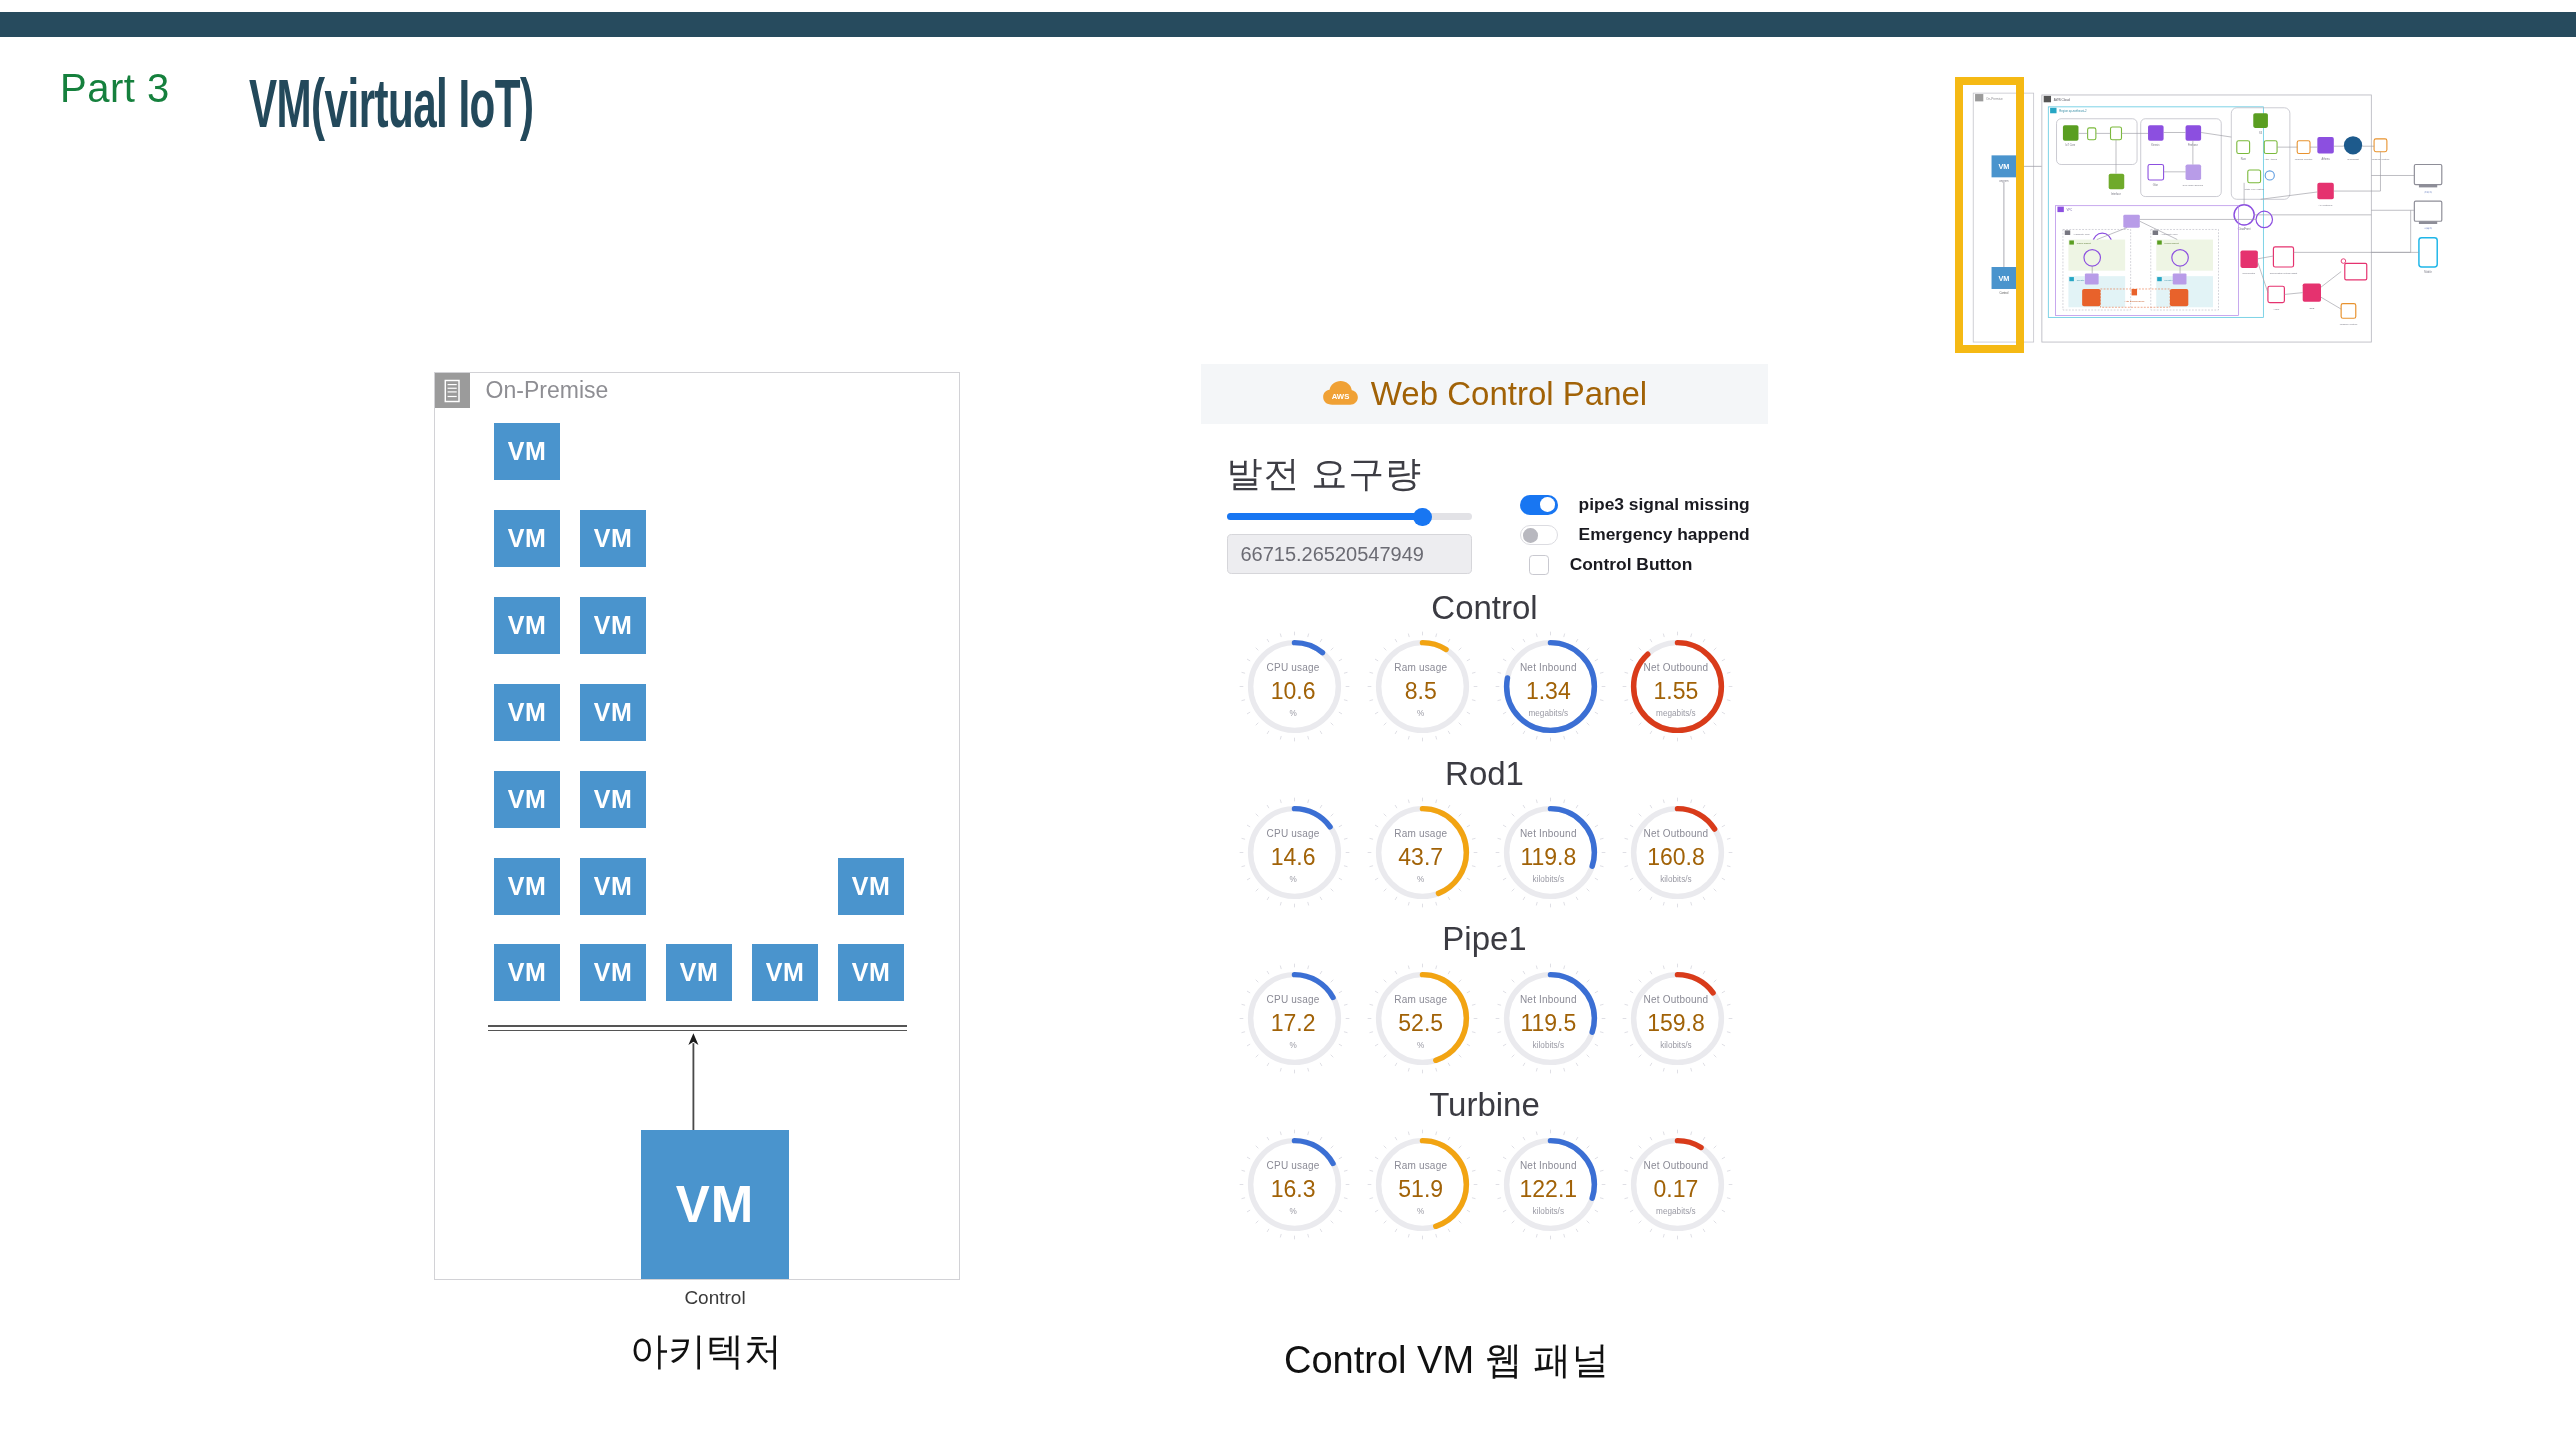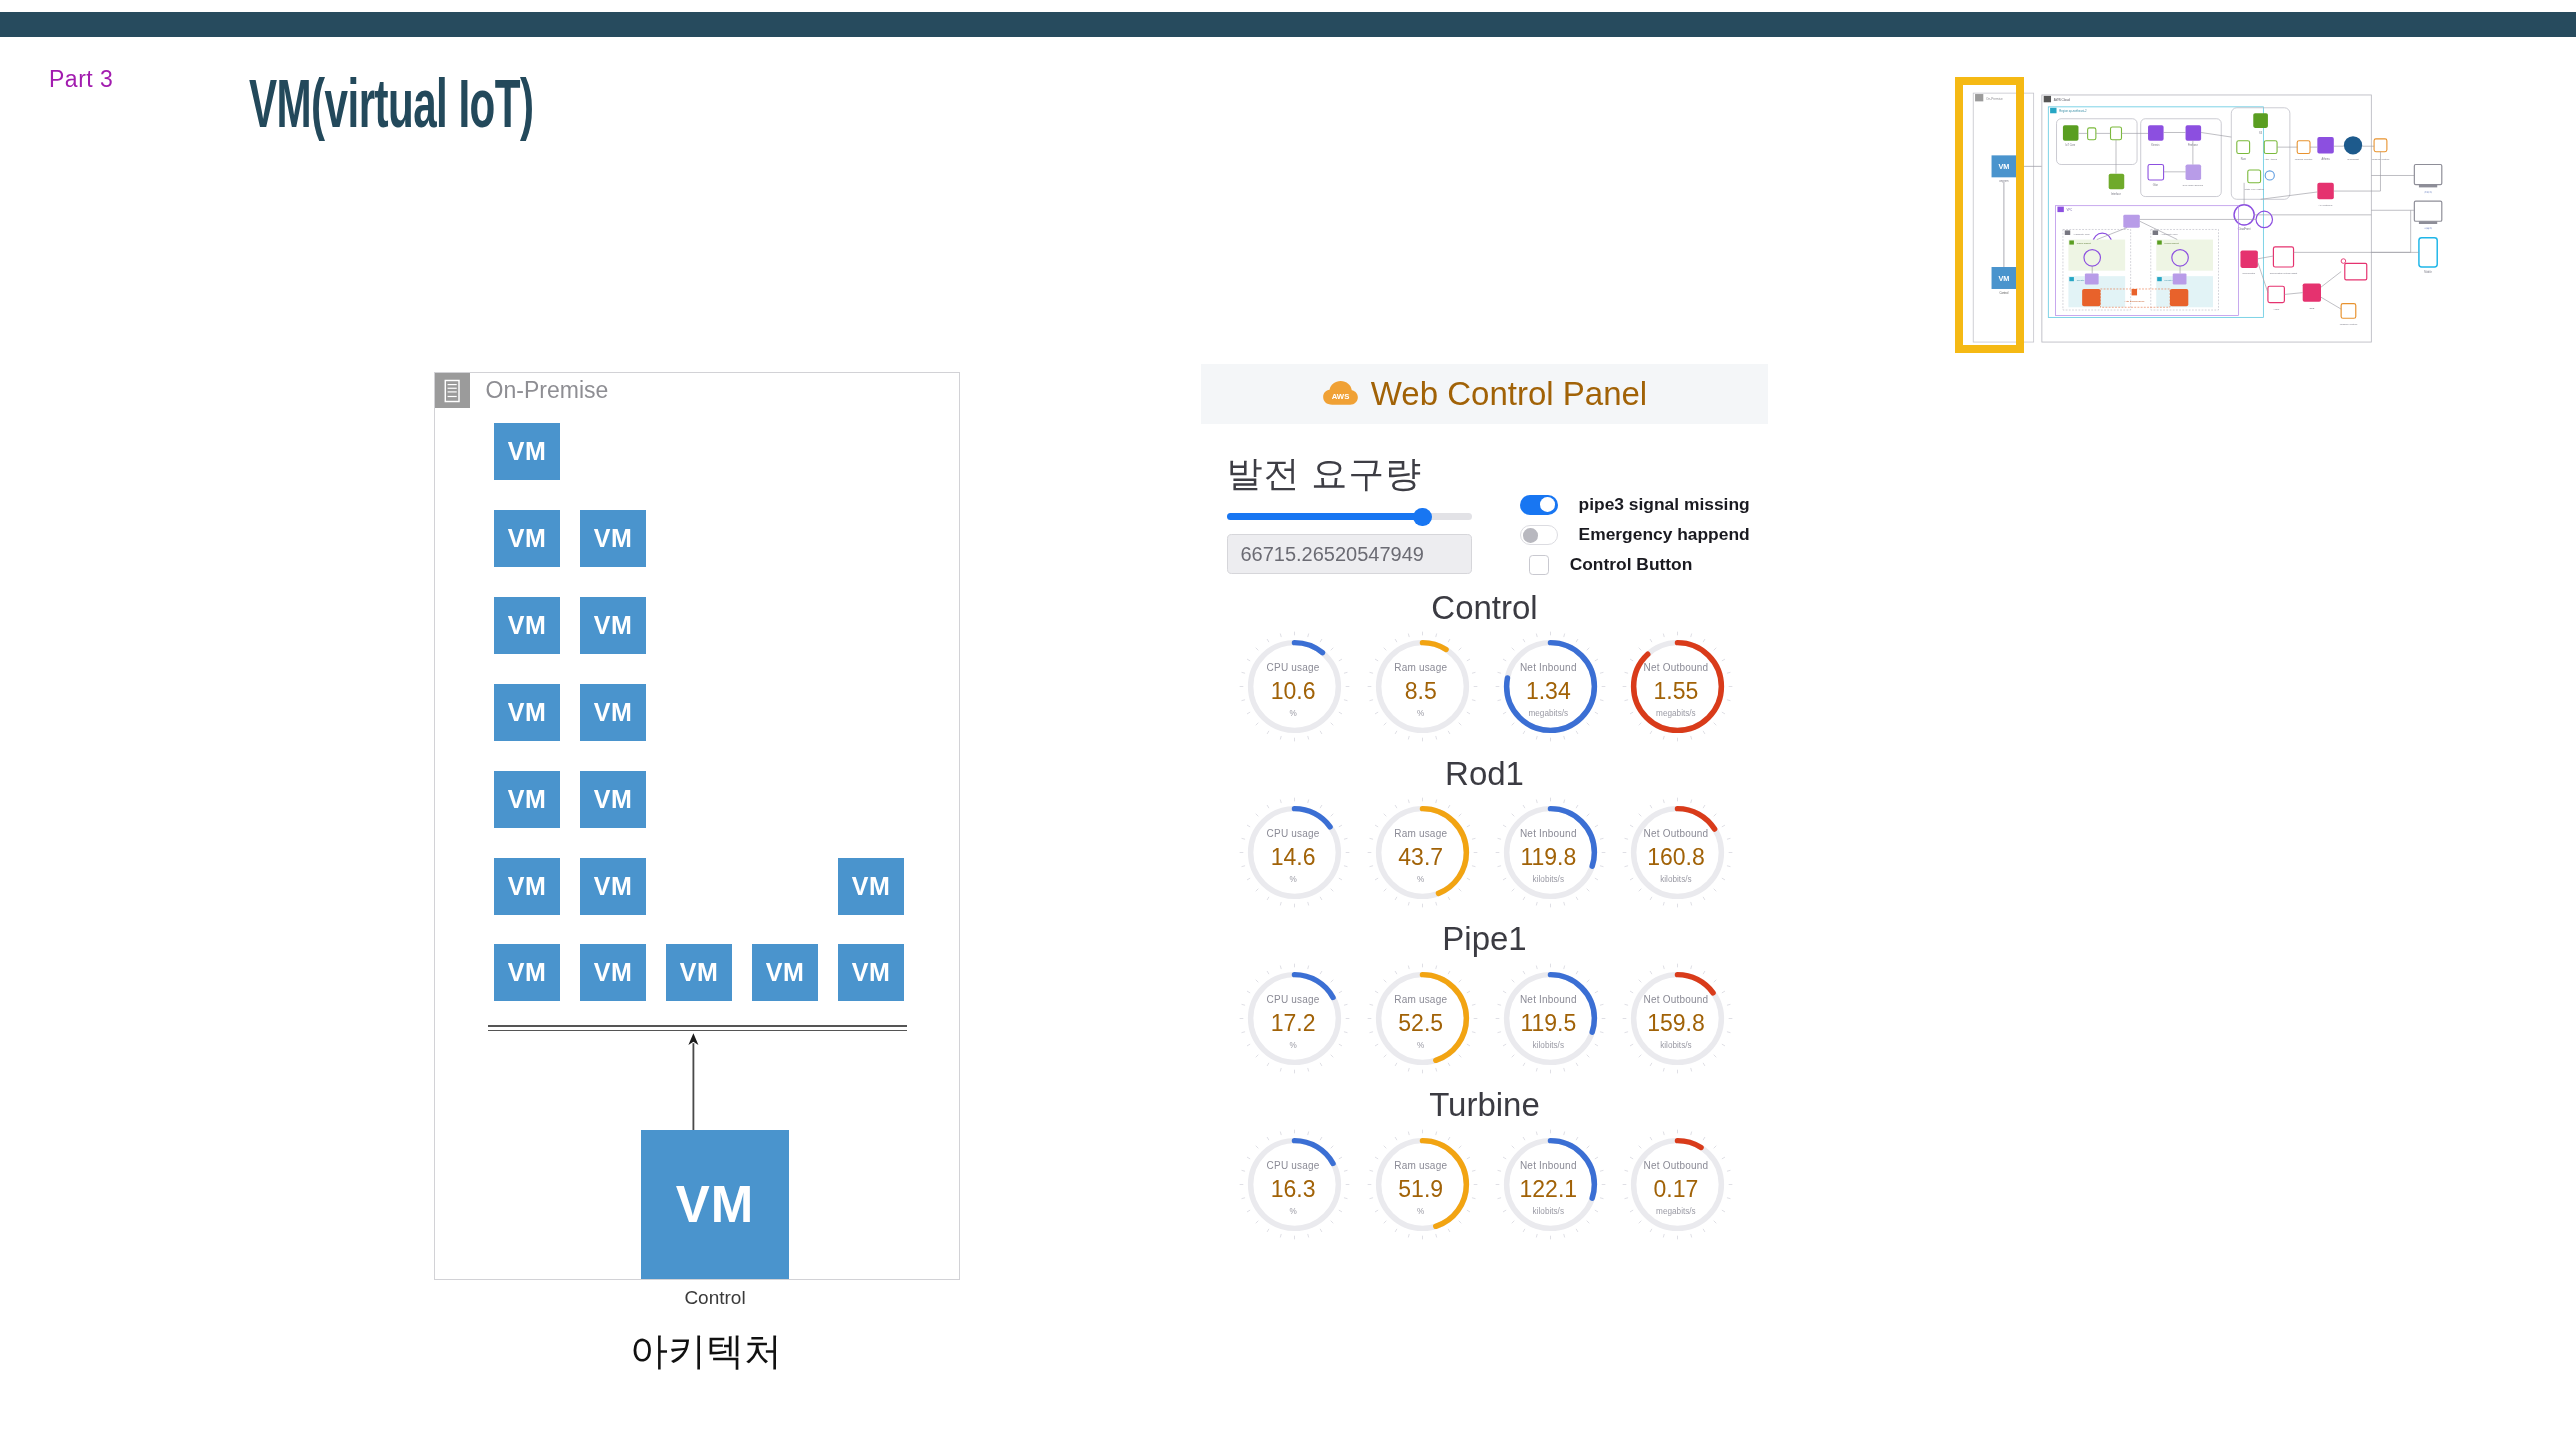--- a/index.html
+++ b/index.html
@@ -12,22 +12,22 @@
   #slide { position: relative; width: 2576px; height: 1442px; background: #fff; }
 
   
   .topbar {
     position: absolute; left: 0; top: 12px; width: 2576px; height: 25px;
     background: #274b5e;
   }
 
   
   .part-label {
-    position: absolute; left: 49px; top: 66px;
-    font-size: 23px; color: #a21caf; letter-spacing: 0.5px;
+    position: absolute; left: 60px; top: 66px;
+    font-size: 40px; color: #15803d; letter-spacing: 0.5px;
     font-family: "Liberation Sans", sans-serif;
   }
   .main-title {
     position: absolute; left: 249px; top: 64px;
     font-size: 68px; font-weight: bold; color: #23495b;
     transform: scaleX(0.62); transform-origin: left top;
     white-space: nowrap; letter-spacing: -0.9px;
   }
 
   
@@ -790,20 +790,21 @@
                 <div class="g-value">0.17</div>
                 <div class="g-unit">megabits/s</div>
               </div>
             </div>
           </div>
         </div>
     </div>
   </div>
 
   <div class="caption arch">아키텍처</div>
+  <div class="caption panel">Control VM 웹 패널</div>
 
   <div class="thumb">
     <svg width="531" height="302" viewBox="0 0 580 330">
 
       <rect x="22" y="22" width="66" height="272" fill="#fff" stroke="#c6c6cd" stroke-width="0.9"></rect>
       <rect x="24" y="23" width="9" height="8" fill="#9b9b9b"></rect>
       <text x="36" y="29.5" font-size="3.4" fill="#8e8e93" font-family="Liberation Sans, sans-serif">On-Premise</text>
       <rect x="42" y="90" width="27" height="24" fill="#4a94cd"></rect>
       <text x="55.5" y="105" font-size="8" fill="#fff" font-weight="bold" text-anchor="middle" font-family="Liberation Sans, sans-serif">VM</text>
       <text x="55.5" y="119" font-size="3" fill="#7a7a86" text-anchor="middle" font-family="Liberation Sans, sans-serif">onprem</text>

